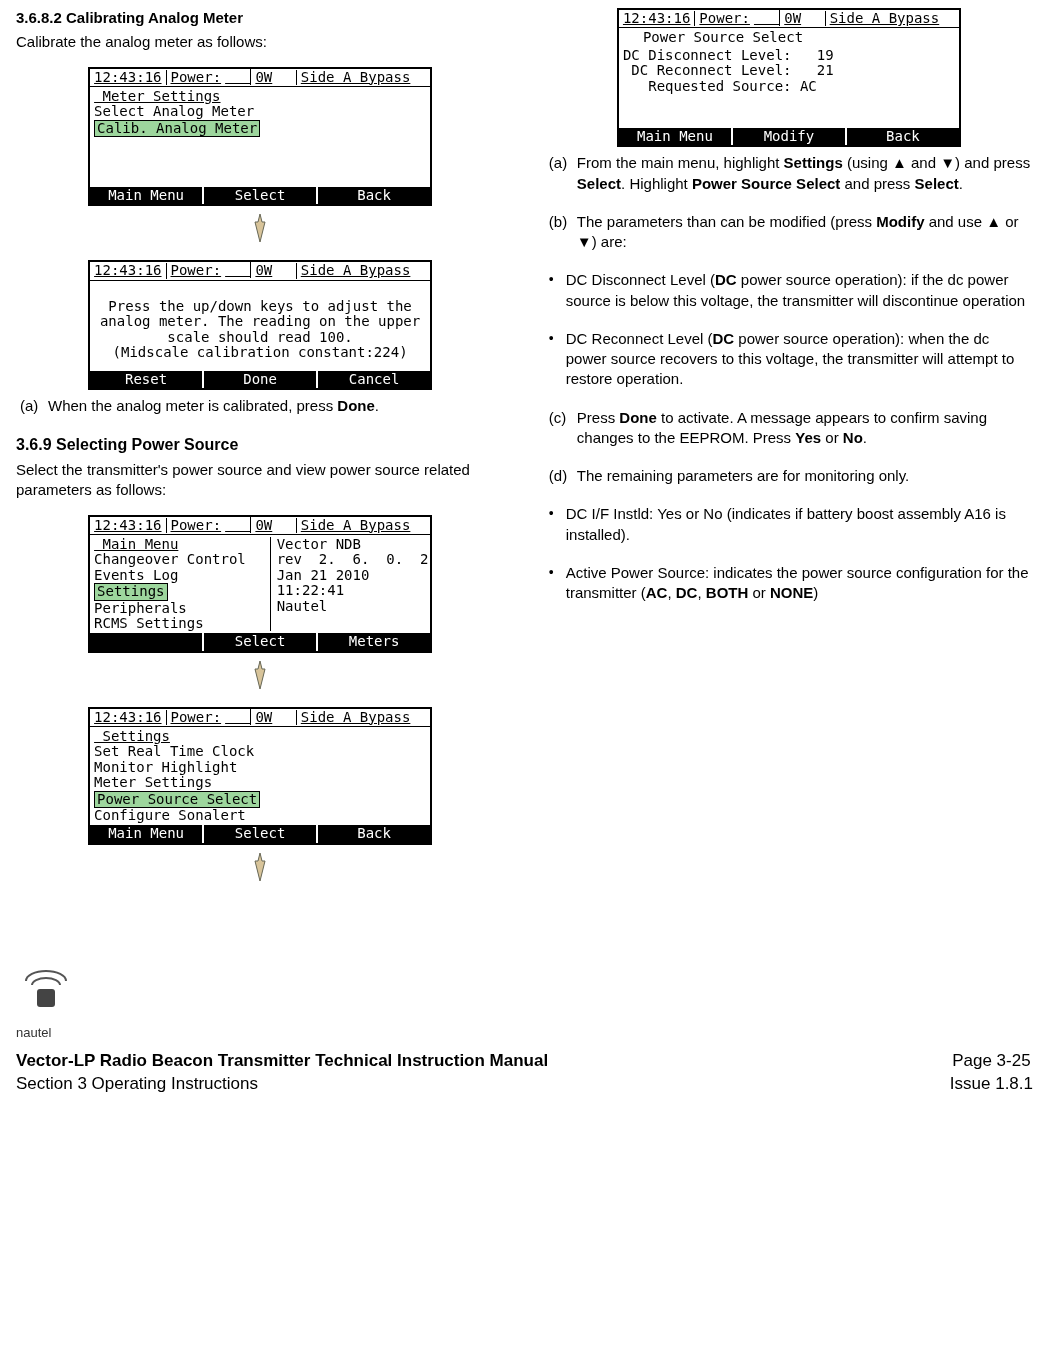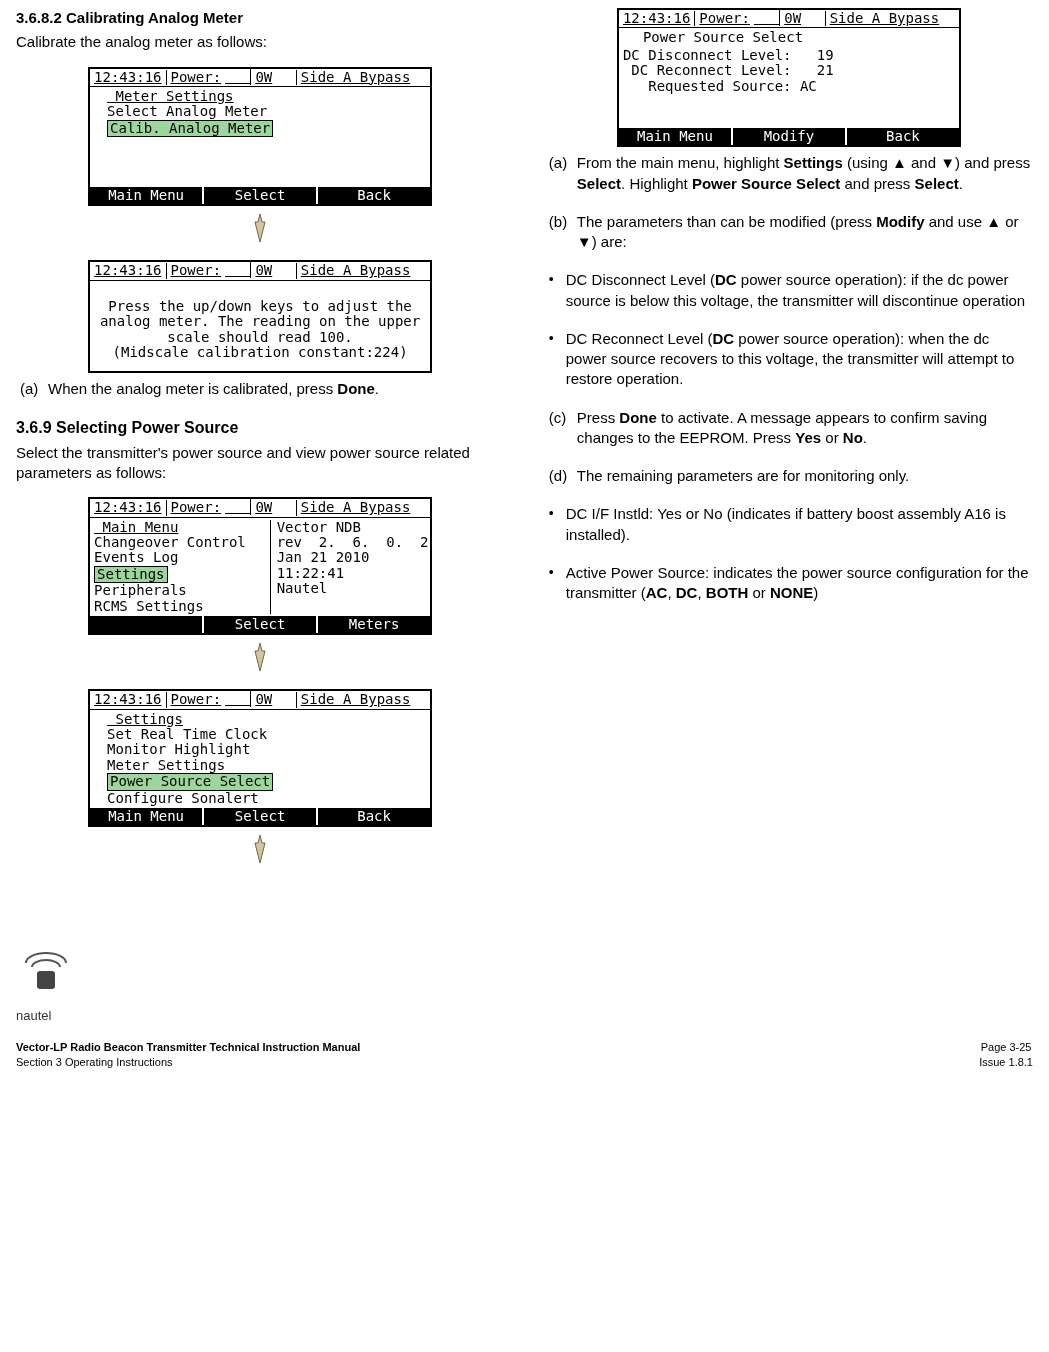--- a/index.html
+++ b/index.html
@@ -45,21 +45,21 @@
   border-bottom:1px solid #000;
   padding:1px 4px;
   display:flex;
   text-decoration:underline;
 }
 .lcd-status span{border-left:1px solid #000;padding:0 4px;}
 .lcd-status span:first-child{border-left:none;padding-left:0;}
 .lcd-status .fill{flex:1;white-space:pre;}
 .lcd-body{
   min-height:84px;
-  padding:2px 17px;
+  padding:2px 4px;
   display:flex;
 }
 .lcd-left, .lcd-right{padding:0;}
 .lcd-left{width:55%;}
 .lcd-right{width:45%;border-left:1px solid #000;padding-left:6px;}
 .lcd-line{white-space:pre;}
 .lcd-line.highlight{background:#9dd69d;border:1px solid #000;padding:0 2px;display:inline-block;}
 .lcd-softkeys{
   display:flex;
   background:#000;
@@ -81,23 +81,23 @@
 .pointer svg{width:32px;height:32px;}
 .lcd-body.centered{flex-direction:column;align-items:center;text-align:center;}
 
 .footer-area{
   margin-top:60px;
 }
 .logo{width:60px;margin-bottom:6px;}
 .footer{
   display:flex;
   justify-content:space-between;
-  font-size:11px;
+  font-size:17px;
   border-top:0;
-  margin-top:16px;
+  margin-top:8px;
 }
 .footer .left{font-weight:normal;}
 .footer .left .title{font-weight:bold;}
 .footer .right{text-align:center;}
 .b{font-weight:bold;}
 .tri-up::after{content:"\25B2";}
 .tri-down::after{content:"\25BC";}
 
 .lcd-body.twocol{display:flex;padding:2px 4px 2px 4px;}
 .ps-table{display:flex;font-family:"DejaVu Sans Mono","Courier New",monospace;font-size:14px;flex-direction:column;}
@@ -141,20 +141,25 @@
       <div class="lcd-status">
         <span> 12:43:16</span>
         <span class="fill"><span>Power:</span>   <span>0W</span></span>
         <span class="fill">Side A Bypass</span>
       </div>
       <div class="lcd-body centered" style="padding-top:18px;min-height:70px;">
         <div class="lcd-line">Press the up/down keys to adjust the</div>
         <div class="lcd-line">analog meter. The reading on the upper</div>
         <div class="lcd-line">scale should read 100.</div>
         <div class="lcd-line">(Midscale calibration constant:224)</div>
+      </div>
+      <div class="lcd-softkeys">
+        <div>Reset</div>
+        <div>Done</div>
+        <div>Cancel</div>
       </div>
     </div>
 
     <div class="indent-a">
       <span class="letter">(a)</span>
       <span class="txt">When the analog meter is calibrated, press <span class="b">Done</span>.</span>
     </div>
 
     <div class="sub-heading">3.6.9 Selecting Power Source</div>
     <p>Select the transmitter's power source and view power source related parameters as follows:</p>

